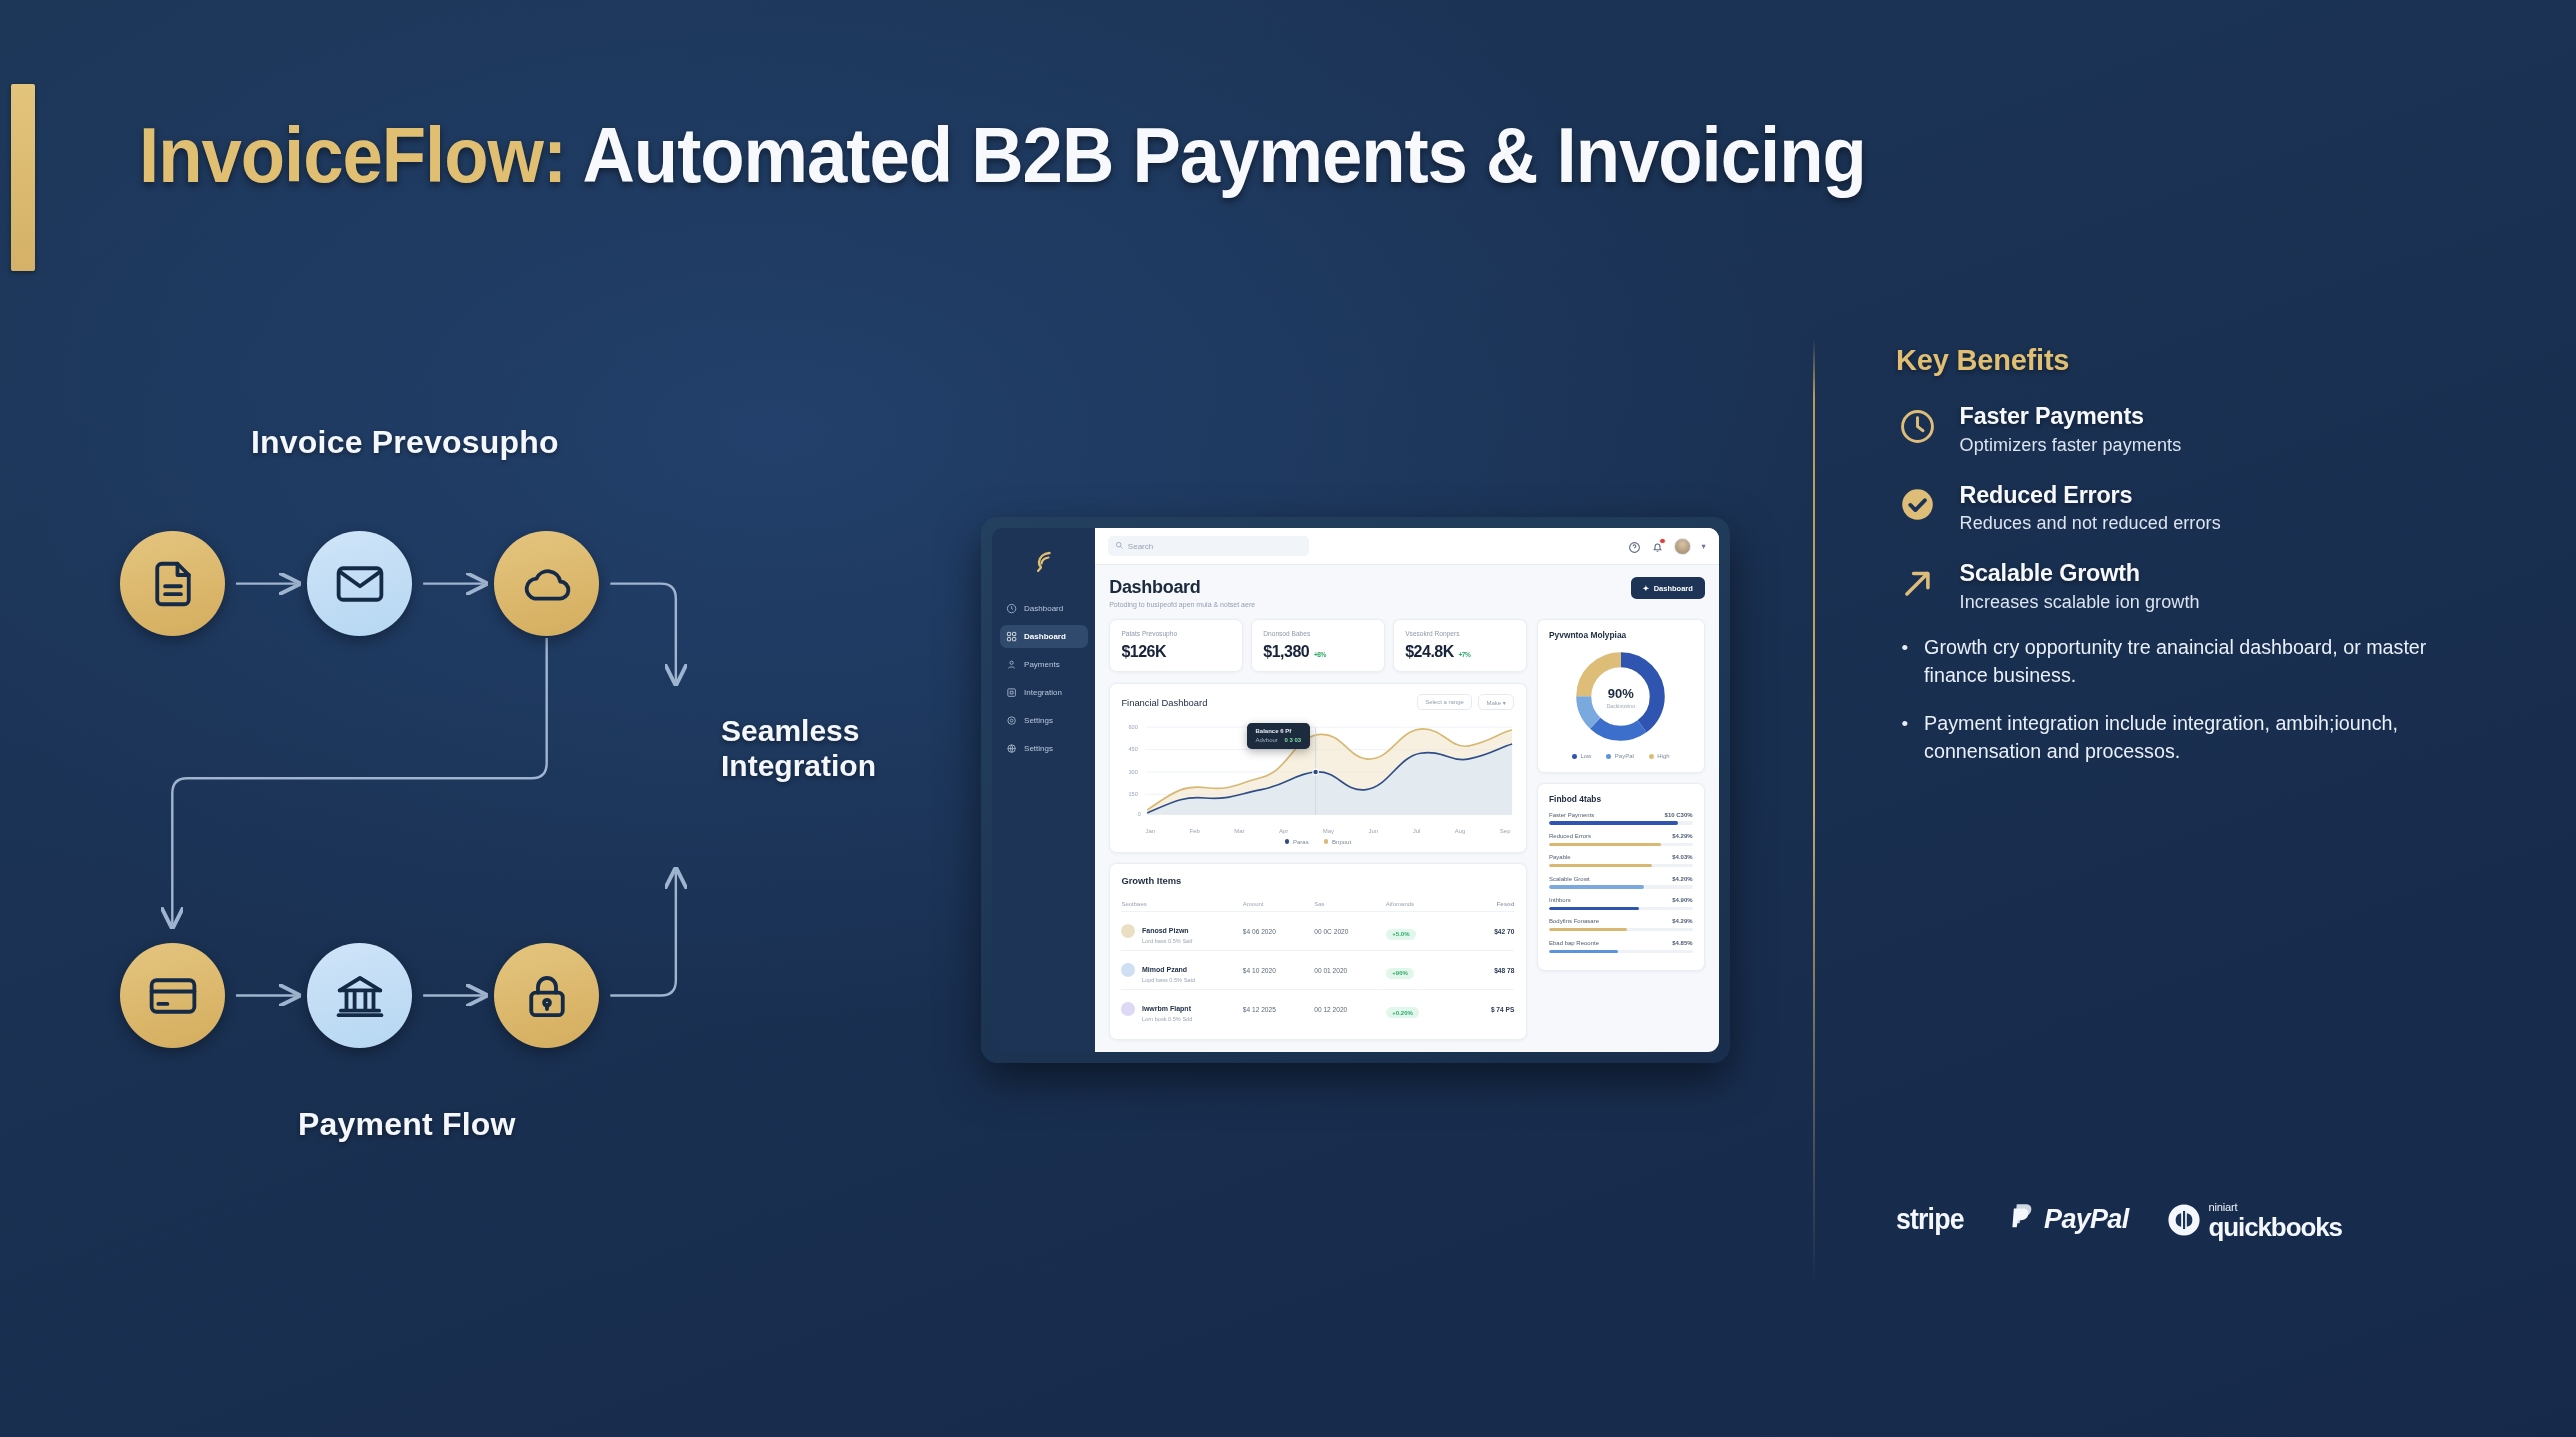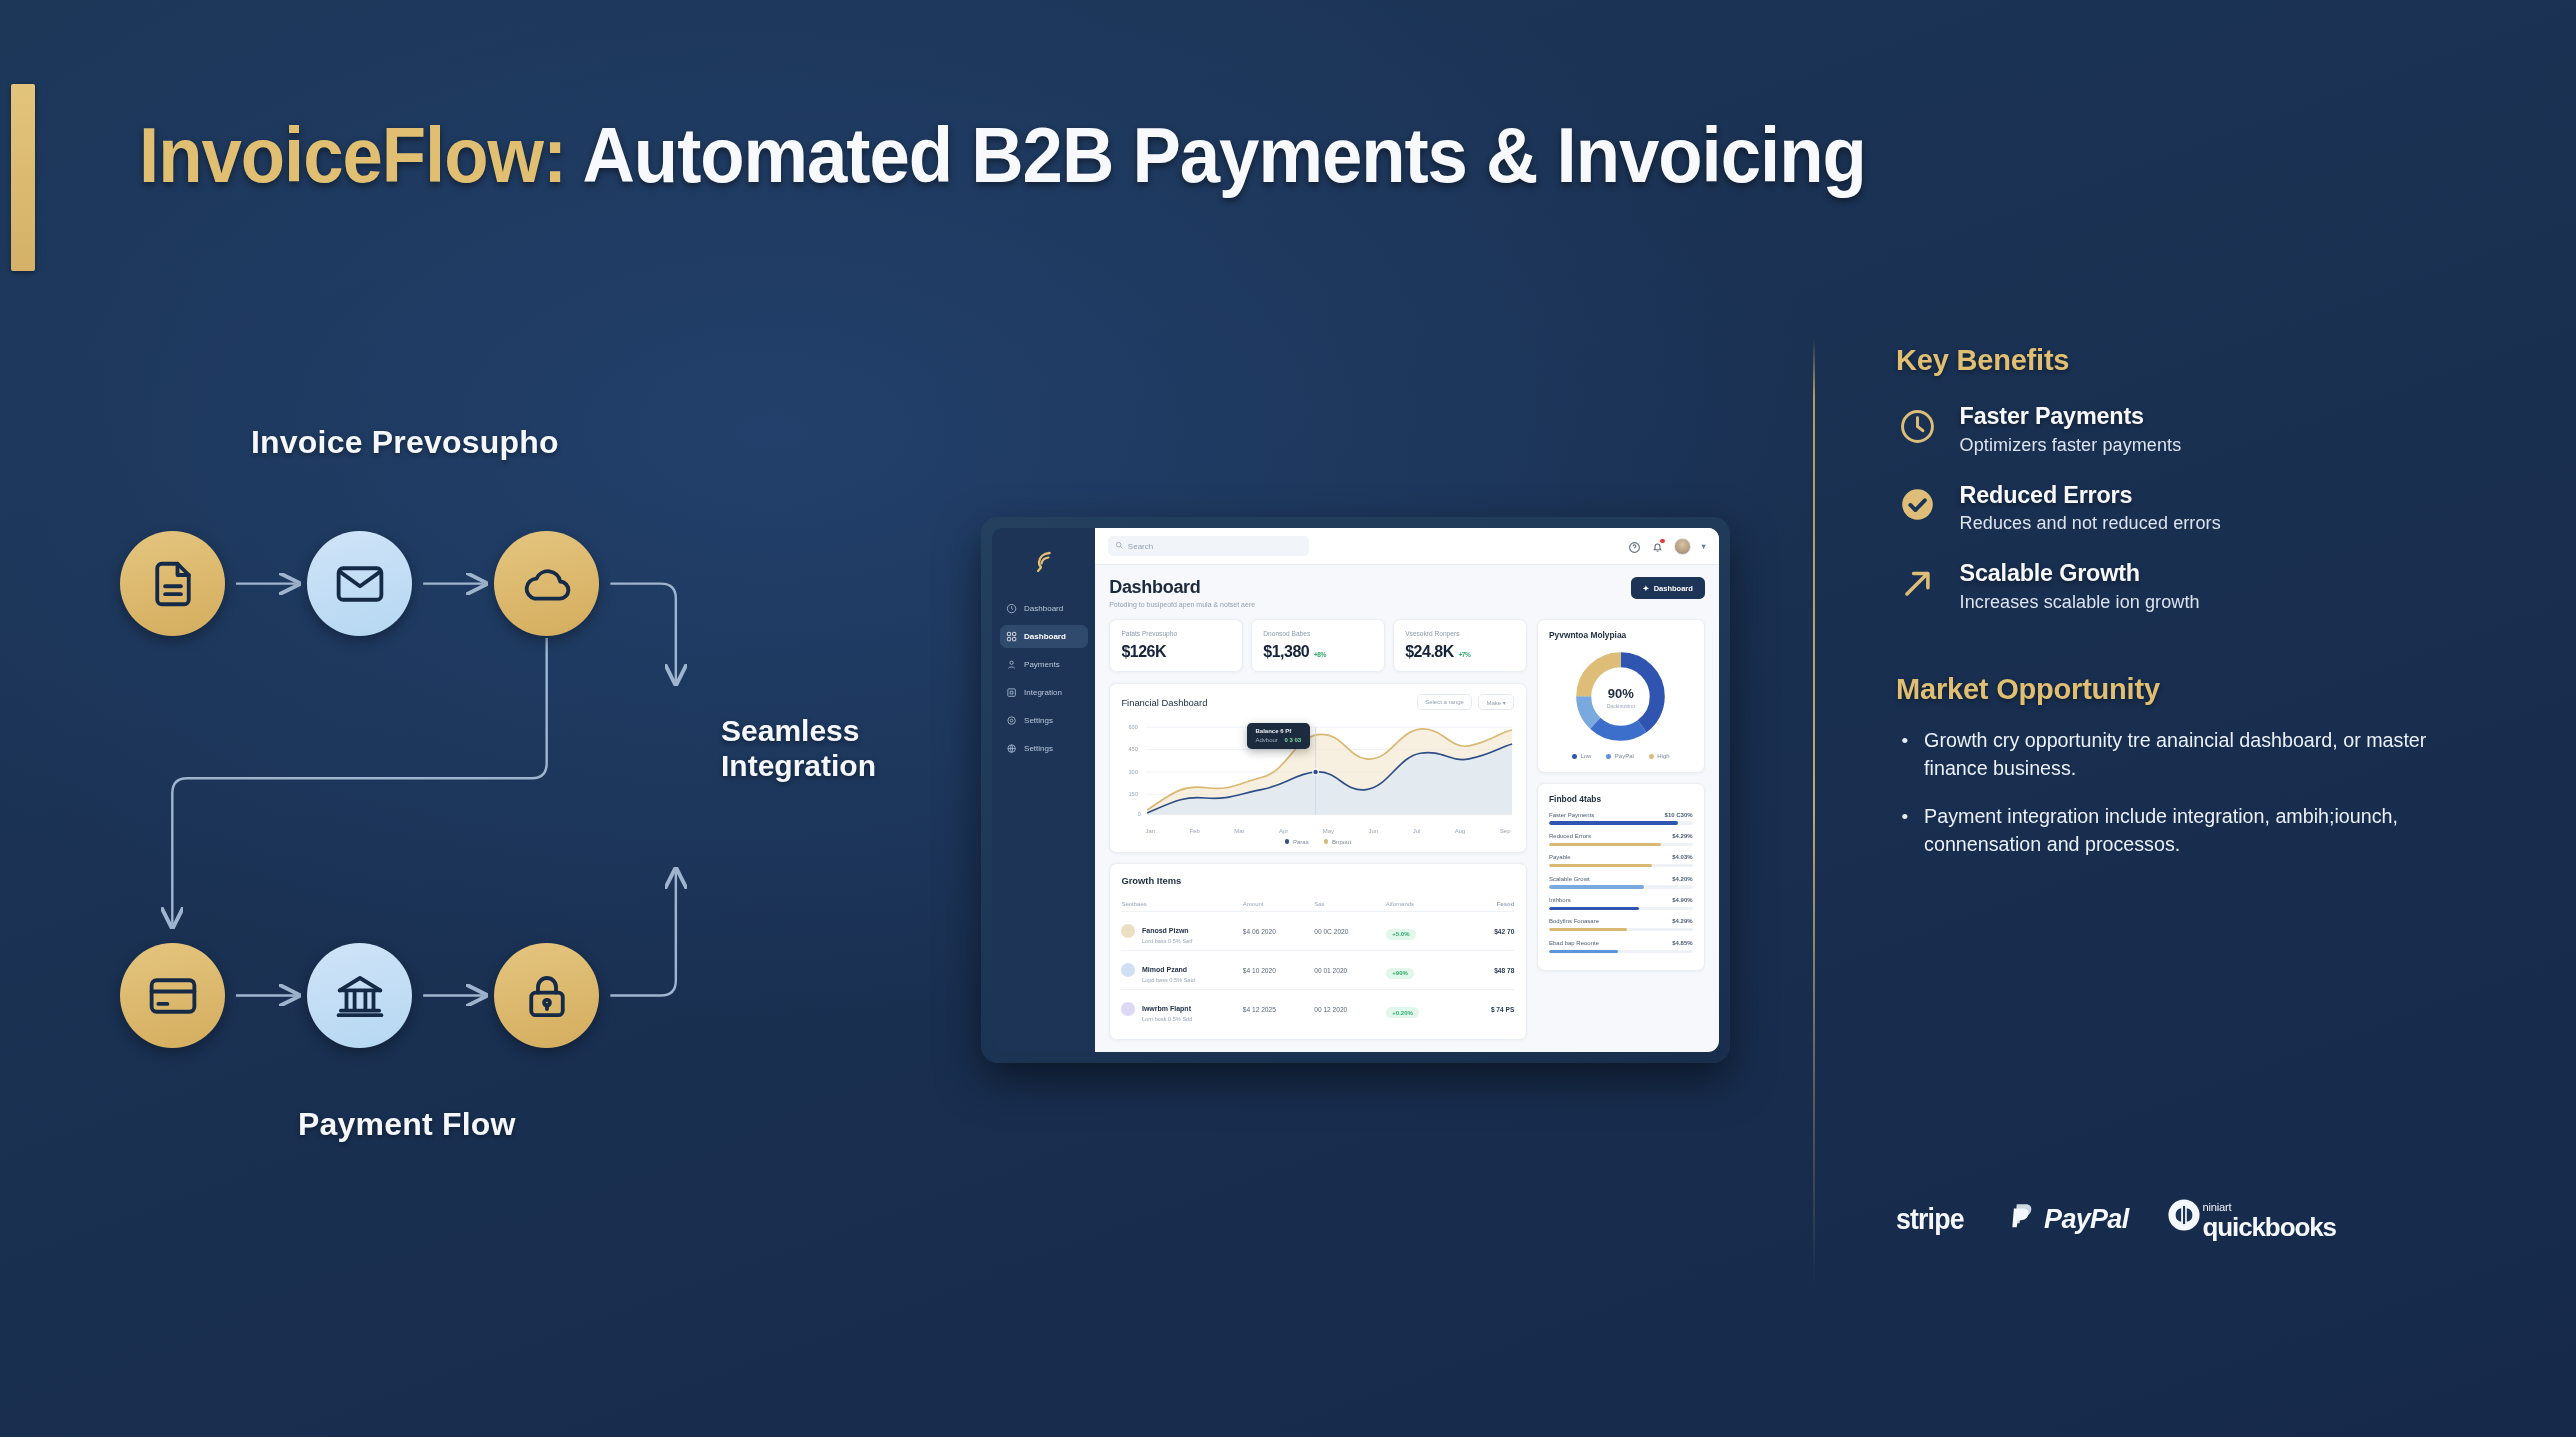--- a/index.html
+++ b/index.html
@@ -251,21 +251,21 @@
 
   .logos { position: absolute; left: 1896px; top: 1198px; display: flex; align-items: center; gap: 39px; }
   .logo-stripe {
     font-size: 29px; font-weight: 700; color: #f4f7fb; letter-spacing: -0.9px;
     transform: scaleX(.92); transform-origin: left center;
   }
   .logo-paypal { display: flex; align-items: center; gap: 7.5px; }
   .logo-paypal .pp-txt {
     font-size: 27px; font-weight: 700; font-style: italic; color: #f4f7fb; letter-spacing: -0.7px;
   }
-  .logo-qb { display: flex; align-items: flex-start; gap: 1px; }
+  .logo-qb { display: flex; align-items: flex-end; gap: 7px; }
   .qb-text { line-height: 1; }
   .qb-sub { font-size: 11.2px; color: #eef3f9; letter-spacing: -0.2px; filter: blur(0.3px); }
   .qb-main { font-size: 26px; font-weight: 700; color: #f4f7fb; letter-spacing: -1.1px; margin-top: 1px; }
 </style>
 </head>
 <body>
 
 <div class="stage">
 
   <div class="accent-bar"></div>
@@ -729,21 +729,20 @@
             <path d="M5.5 18.5 18 6"></path>
             <path d="M9.6 5.8H18.4v8.8"></path>
           </svg>
       </div>
       <div>
         <div class="b-title">Scalable Growth</div>
         <div class="b-desc">Increases scalable ion growth</div>
       </div>
     </div>
 
-    <div class="rail-h rail-h2">Market Opportunity</div>
     <div class="mo-list">
       <div class="mo-item">
         <span class="mo-bullet">•</span>
         <span class="mo-text">Growth cry opportunity tre anaincial dashboard, or master finance business.</span>
       </div>
       <div class="mo-item">
         <span class="mo-bullet">•</span>
         <span class="mo-text">Payment integration include integration, ambih;iounch, connensation and processos.</span>
       </div>
     </div>

